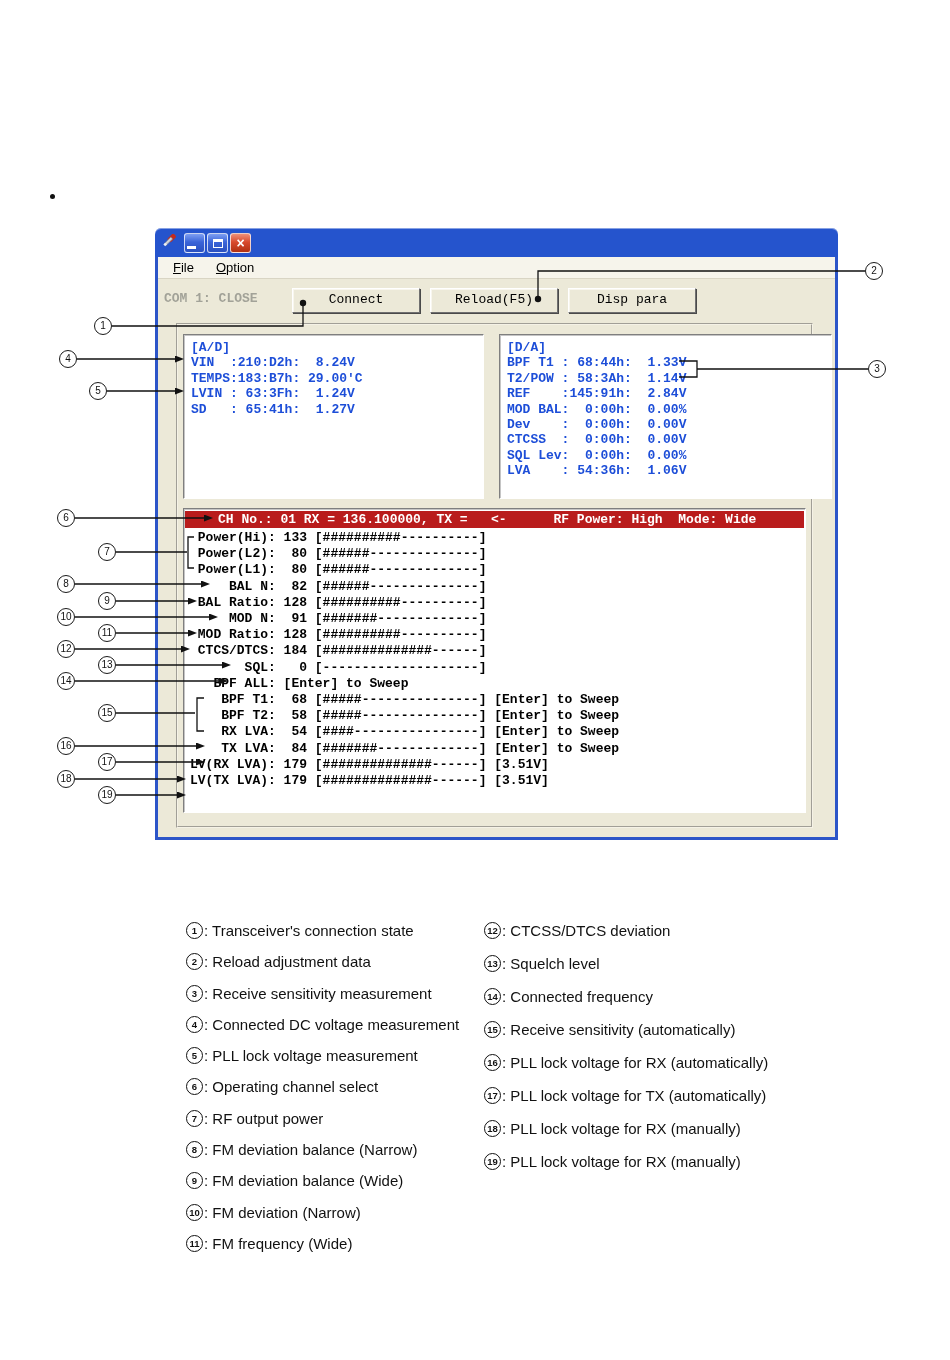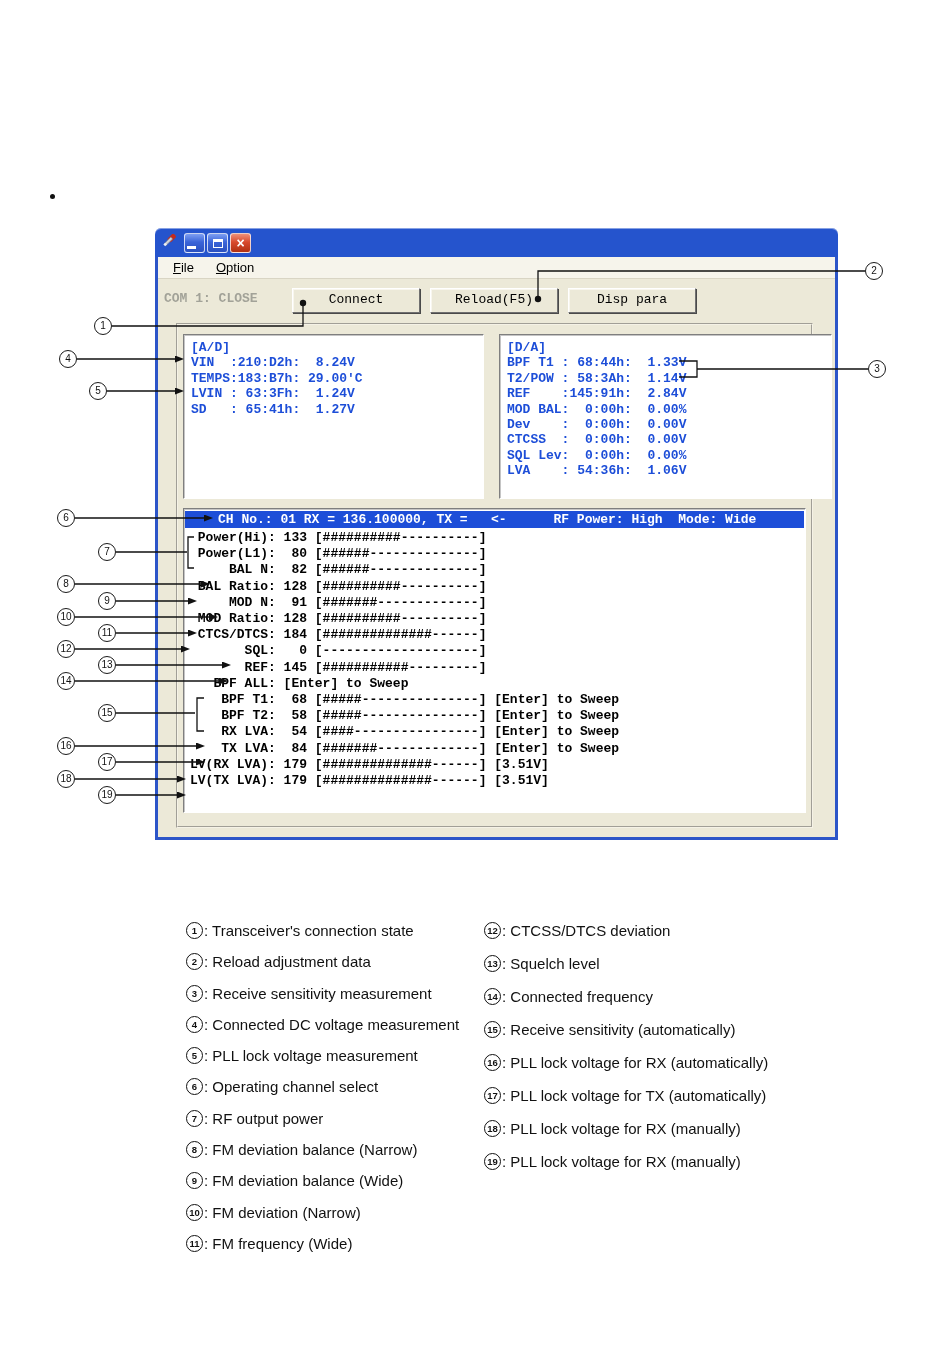--- a/index.html
+++ b/index.html
@@ -67,21 +67,21 @@
   }
   .panel-ad { left:5px; top:9px;  width:301px; height:165px; }
   .panel-da { left:321px; top:9px; width:333px; height:165px; }
   .panel-main { left:5px; top:183px; width:623px; height:305px; }
 
   .tline { white-space:pre; font-size:13px; font-weight:bold; color:#1d4ed8; line-height:15.4px; }
   .panel-pad { position:absolute; left:7px; top:5px; }
 
   .channel-bar {
     position:absolute; left:1px; right:1px; top:2px; height:17px;
-    background:#1d4ed8; color:#fff; font-size:13px; font-weight:bold;
+    background:#b91c1c; color:#fff; font-size:13px; font-weight:bold;
     white-space:pre; line-height:17px; padding-left:33px;
   }
   .rows-wrap { position:absolute; left:6px; top:21px; }
   .mono-row { white-space:pre; font-size:13px; font-weight:bold; color:#000; line-height:16.2px; }
 
   
   .callout-circle {
     position:absolute; width:18px; height:18px; border:1px solid #1a1a1a; border-radius:50%;
     background:#fff; color:#111; font-size:10px; line-height:16px; text-align:center; z-index:12;
   }
@@ -163,28 +163,28 @@
           <div class="tline">CTCSS  :  0:00h:  0.00V</div>
           <div class="tline">SQL Lev:  0:00h:  0.00%</div>
           <div class="tline">LVA    : 54:36h:  1.06V</div>
         </div>
       </div>
 
       <div class="sunken panel-main mono">
         <div class="channel-bar">CH No.: 01 RX = 136.100000, TX =   &lt;-      RF Power: High  Mode: Wide</div>
         <div class="rows-wrap">
           <div class="mono-row"> Power(Hi): 133 [##########----------]</div>
+          <div class="mono-row"> Power(L2):  80 [######--------------]</div>
           <div class="mono-row"> Power(L1):  80 [######--------------]</div>
           <div class="mono-row">     BAL N:  82 [######--------------]</div>
           <div class="mono-row"> BAL Ratio: 128 [##########----------]</div>
           <div class="mono-row">     MOD N:  91 [#######-------------]</div>
           <div class="mono-row"> MOD Ratio: 128 [##########----------]</div>
           <div class="mono-row"> CTCS/DTCS: 184 [##############------]</div>
           <div class="mono-row">       SQL:   0 [--------------------]</div>
-          <div class="mono-row">       REF: 145 [###########---------]</div>
           <div class="mono-row">   BPF ALL: [Enter] to Sweep</div>
           <div class="mono-row">    BPF T1:  68 [#####---------------] [Enter] to Sweep</div>
           <div class="mono-row">    BPF T2:  58 [#####---------------] [Enter] to Sweep</div>
           <div class="mono-row">    RX LVA:  54 [####----------------] [Enter] to Sweep</div>
           <div class="mono-row">    TX LVA:  84 [#######-------------] [Enter] to Sweep</div>
           <div class="mono-row">LV(RX LVA): 179 [##############------] [3.51V]</div>
           <div class="mono-row">LV(TX LVA): 179 [##############------] [3.51V]</div>
         </div>
       </div>
 

